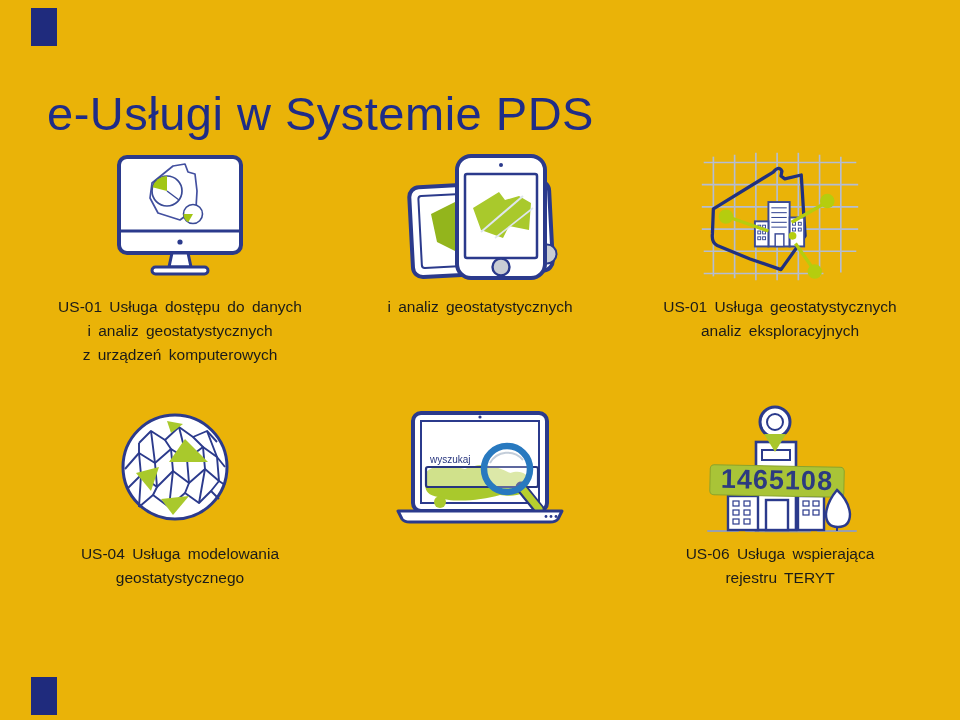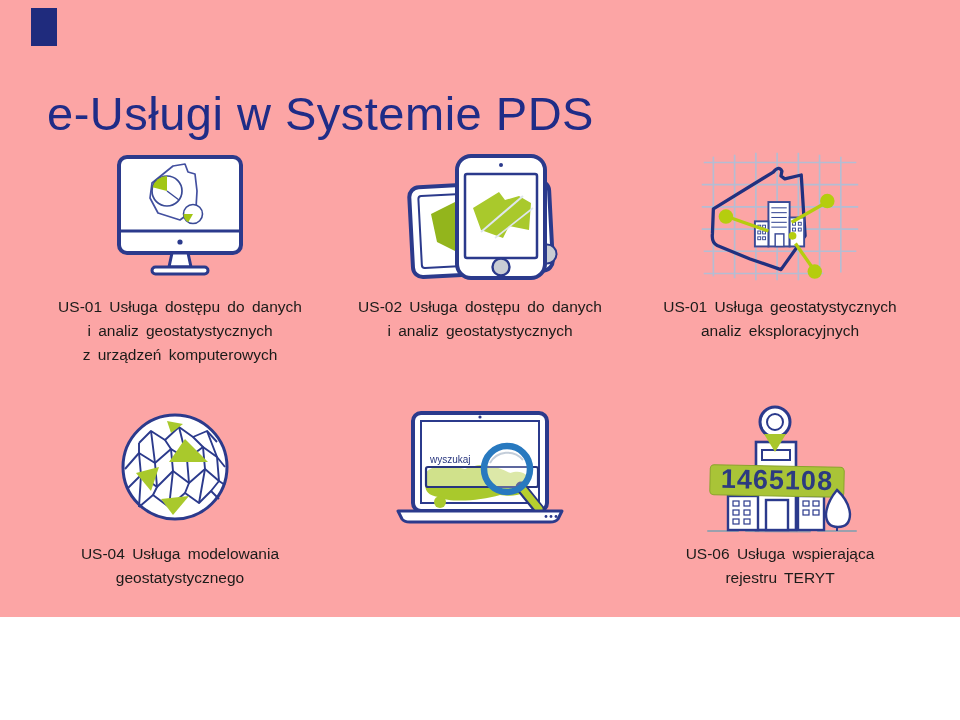--- a/index.html
+++ b/index.html
@@ -1,16 +1,16 @@
 <!DOCTYPE html>
 <html><head>
 <meta charset="utf-8">
 <style>
   html,body{margin:0;padding:0;background:#ffffff;}
-  .slide{position:relative;width:960px;height:617px;background:#fca5a5;overflow:hidden;
+  .slide{position:relative;width:960px;height:720px;background:#eab308;overflow:hidden;
          font-family:"Liberation Sans",sans-serif;}
   .corner{position:absolute;left:31px;width:26px;height:38px;background:#1f2b7d;}
   .corner.top{top:8px;}
   .corner.bottom{top:677px;}
   .title{position:absolute;left:47px;top:86px;margin:0;font-size:47px;font-weight:400;
          color:#1f2c87;letter-spacing:.5px;white-space:nowrap;}
   .row{position:absolute;left:30px;width:900px;display:grid;grid-template-columns:repeat(3,300px);}
   .row1{top:144px;}
   .row2{top:398px;}
   .cell{display:flex;flex-direction:column;align-items:center;}
@@ -73,21 +73,20 @@
             <circle cx="106" cy="17" r="2" fill="#2b3a8c"></circle>
             <rect x="70" y="26" width="72" height="84" rx="2" fill="#fff" stroke="#2b3a8c" stroke-width="2.5"></rect>
             <polygon points="78,60 104,44 110,52 124,48 136,55 134,82 114,78 108,90 86,82" fill="#a9c92c"></polygon>
             <line x1="86" y1="84" x2="128" y2="48" stroke="#dfe6ee" stroke-width="2"></line>
             <line x1="100" y1="90" x2="138" y2="60" stroke="#dfe6ee" stroke-width="1.6"></line>
             <circle cx="106" cy="119" r="8.5" fill="#c9cdd4" stroke="#2b3a8c" stroke-width="2.4"></circle>
           </g>
         </svg>
       </div>
       <div class="caption">
-        <div>US-02 Usługa dostępu do danych</div>
         <div>i analiz geostatystycznych</div>
       </div>
     </div>
 
     <div class="cell">
       <div class="icon-area">
         <svg width="210" height="140" viewBox="0 0 210 145">
           <g stroke="#b4bdd3" stroke-width="1.7">
             <line x1="36" y1="10" x2="36" y2="134"></line>
               <line x1="58" y1="8" x2="58" y2="136"></line>

